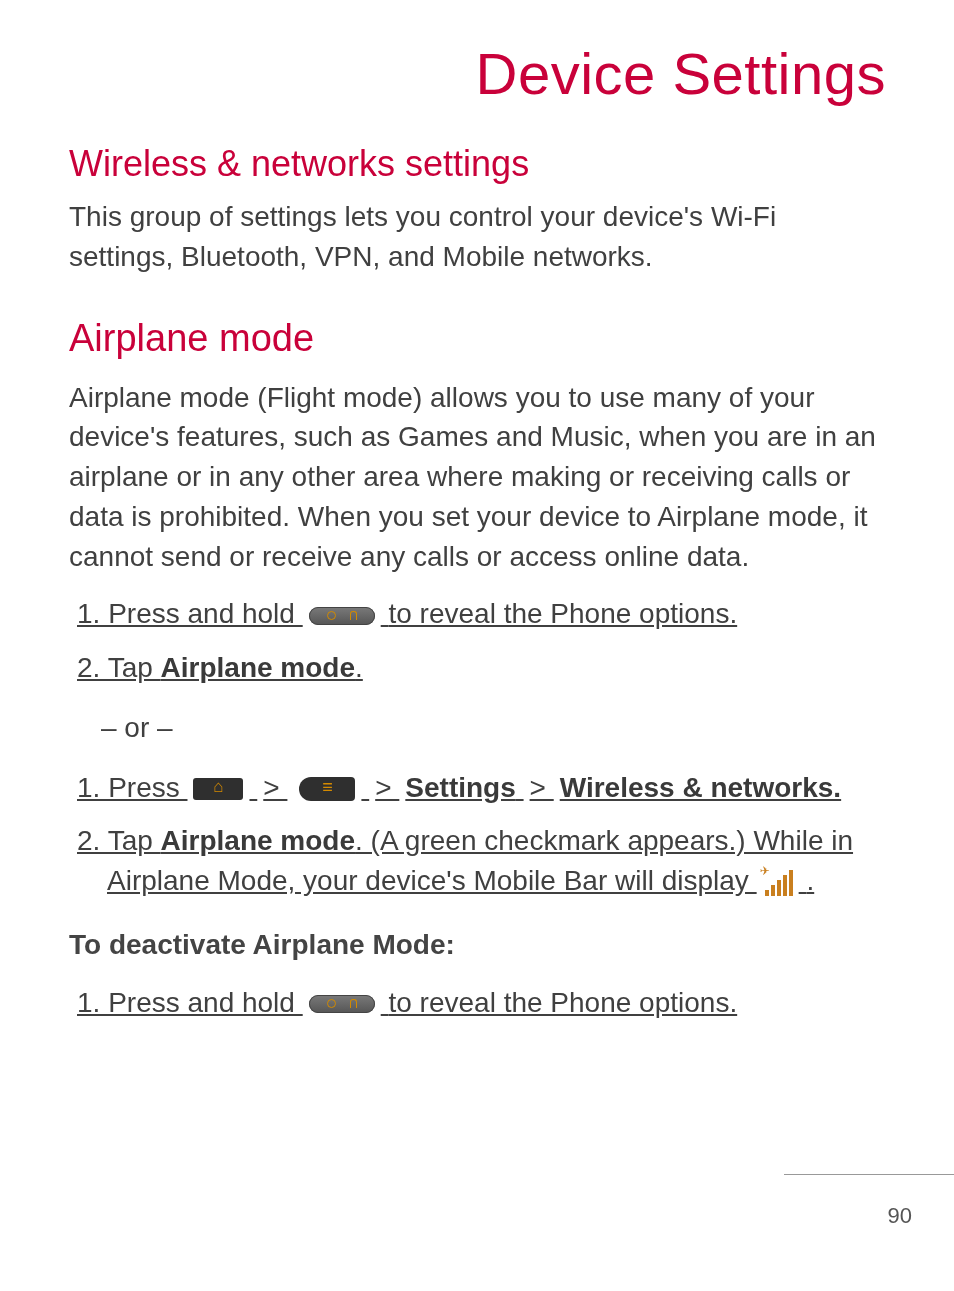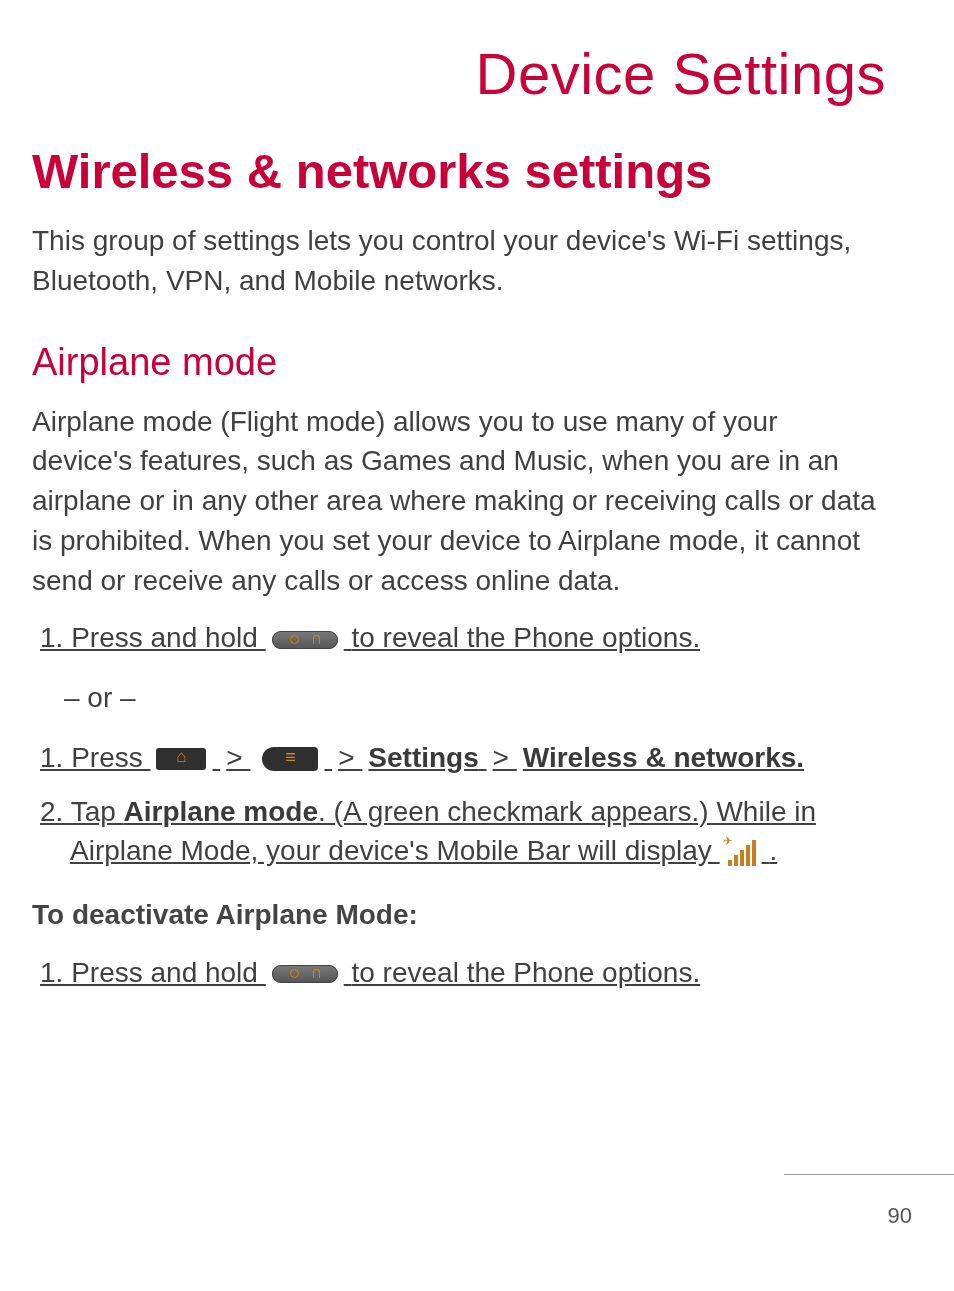--- a/index.html
+++ b/index.html
@@ -6,36 +6,36 @@
     margin: 0;
     padding: 0;
     width: 954px;
     height: 1291px;
     background: #ffffff;
     font-family: "Myriad Pro", "Segoe UI", "Helvetica Neue", Arial, sans-serif;
     color: #3a3a3a;
     position: relative;
   }
   .page {
-    padding: 40px 60px 0 32px;
+    padding: 40px 60px 0 69px;
     box-sizing: border-box;
   }
   .chapter-title {
     font-size: 58px;
     font-weight: 400;
     color: #c9013a;
     text-align: right;
     margin: 0 8px 36px 0;
     letter-spacing: 0.5px;
   }
   .h1 {
-    font-size: 49px;
-    font-weight: 700;
+    font-size: 36px;
+    font-weight: 400;
     color: #c9013a;
-    margin: 8px 0 22px 0;
+    margin: 8px 0 12px 0;
   }
   .h2 {
     font-size: 38px;
     font-weight: 500;
     color: #c9013a;
     margin: 40px 0 18px 0;
   }
   .body, .step, .or, .sub {
     font-size: 28px;
     line-height: 1.42;
@@ -191,20 +191,23 @@
   <div class="h2">Airplane mode</div>
 
   <p class="body">Airplane mode (Flight mode) allows you to use many of your device's features, such as Games and Music, when you are in an airplane or in any other area where making or receiving calls or data is prohibited. When you set your device to Airplane mode, it cannot send or receive any calls or access online data.</p>
 
   <p class="step">
     <span class="num">1. Press and hold </span>
     <span class="ic ic-power"></span>
     <span> to reveal the Phone options.</span>
   </p>
 
+  <p class="step">
+    <span>2. Tap </span><strong class="k">Airplane mode</strong><span>.</span>
+  </p>
 
   <p class="or">– or –</p>
 
   <p class="step">
     <span>1. Press </span>
     <span class="ic ic-home"></span>
     <span class="sep"> &gt; </span>
     <span class="ic ic-menu"></span>
     <span class="sep"> &gt; </span>
     <strong class="k">Settings</strong>

